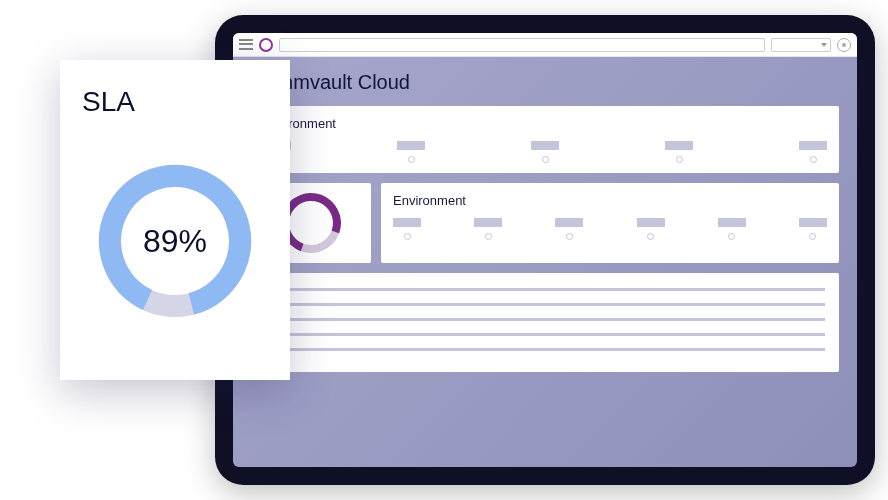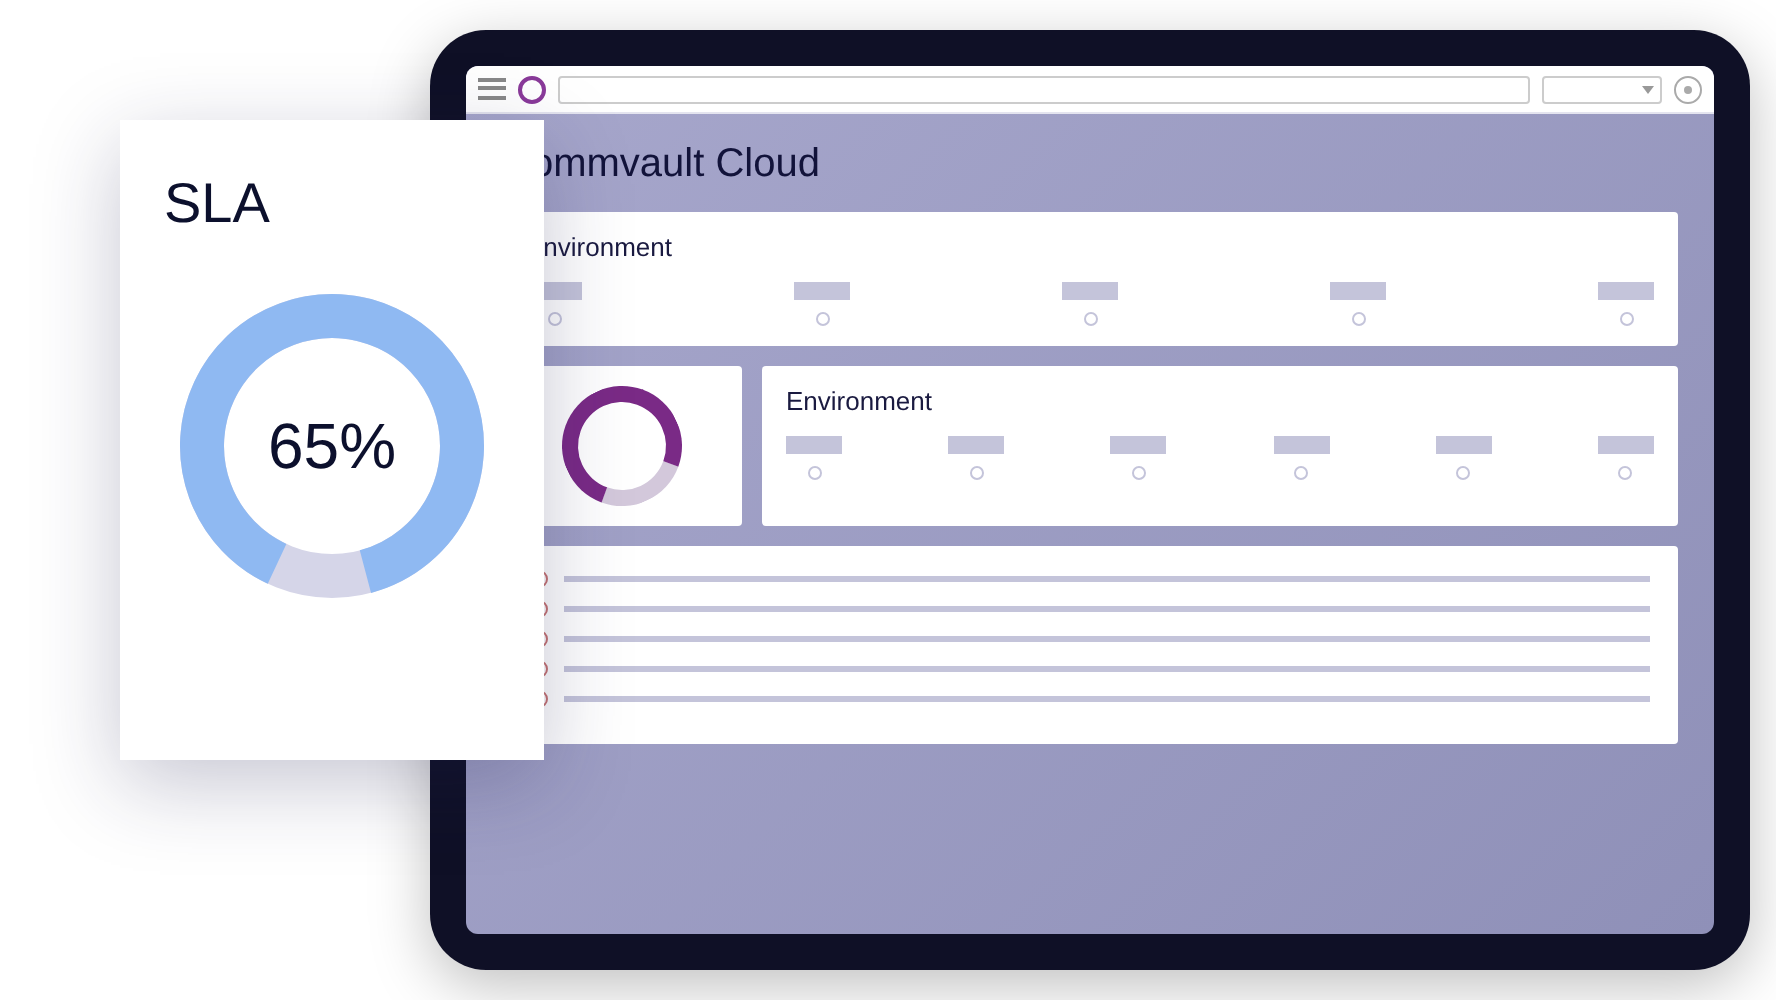--- a/index.html
+++ b/index.html
@@ -105,25 +105,25 @@
     padding:12px 14px;
   }
   .list-line { display:flex; align-items:center; gap:8px; margin-bottom:6px;}
   .line-dot { width:9px;height:9px;border-radius:50%;border:1.5px solid #c77373; }
   .line-bar { flex:1; height:3px; background:#c4c4da; }
 
   
   .sla-card {
     position:absolute;
     left:60px; top:60px;
-    width:212px; height:320px;
+    width:230px; height:320px;
     background:#fff;
     box-shadow: 0 12px 40px rgba(30,30,80,.25);
     padding:26px 22px;
-    display:flex; flex-direction:column; align-items:center;
+    display:flex; flex-direction:column; align-items:center;gap:18px;
   }
   .sla-title {
     align-self:flex-start;
     font-size:28px; font-weight:400; color:#0c102d;
     margin-bottom:20px;
   }
   .sla-ring-wrap { position:relative; width:170px; height:170px; display:flex;align-items:center;justify-content:center;}
   .sla-value {
     position:absolute; font-size:32px; color:#0c102d;
   }
@@ -242,15 +242,15 @@
   </div>
 </div>
 
 <div class="sla-card">
   <div class="sla-title">SLA</div>
   <div class="sla-ring-wrap">
     <svg width="170" height="170" viewBox="0 0 170 170">
       <circle cx="85" cy="85" r="65" fill="none" stroke="#d5d5e8" stroke-width="22"></circle>
       <circle cx="85" cy="85" r="65" fill="none" stroke="#8fb9f2" stroke-width="22" stroke-dasharray="363 408" stroke-dashoffset="0" transform="rotate(115 85 85)" stroke-linecap="butt"></circle>
     </svg>
-    <div class="sla-value">65%</div>
+    <div class="sla-value">89%</div>
   </div>
 </div>
 
 </body></html>

